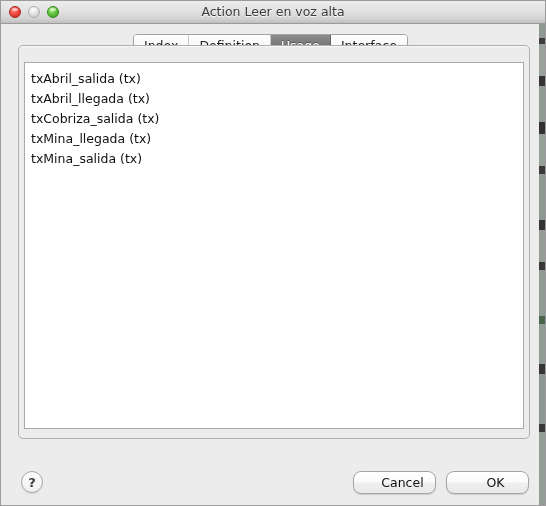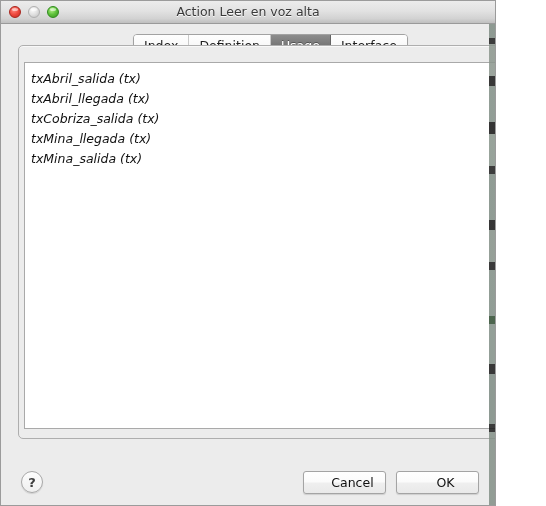--- a/index.html
+++ b/index.html
@@ -11,21 +11,21 @@
     width: 546px;
     height: 506px;
     overflow: hidden;
     font-family: "DejaVu Sans", "Liberation Sans", sans-serif;
     -webkit-font-smoothing: antialiased;
   }
 
   .window {
     position: absolute;
     left: 0; top: 0;
-    width: 496px;
+    width: 546px;
     height: 506px;
     background: #ececec;
     border: 1px solid #9b9b9b;
     box-sizing: border-box;
     overflow: hidden;
   }
 
   
   .titlebar {
     position: absolute;
@@ -131,21 +131,20 @@
     position: absolute;
     left: 5px;
     top: 16px;
     width: 500px;
     height: 367px;
     box-sizing: border-box;
     background: #ffffff;
     border: 1px solid #a9a9a9;
     overflow: hidden;
     padding: 6px 0 0 0;
-    font-style: italic;
   }
   .list-item {
     font-size: 12.5px;
     color: #111111;
     line-height: 20px;
     padding: 0 6px;
     white-space: nowrap;
   }
 
   
@@ -172,21 +171,21 @@
     right: 16px;
     top: 470px;
     display: flex;
     gap: 10px;
   }
   .push-btn {
     width: 83px;
     height: 23px;
     box-sizing: border-box;
     border: 1px solid #a4a4a4;
-    border-radius: 3px;
+    border-radius: 8px;
     background: linear-gradient(to bottom, #ffffff 0%, #fbfbfb 48%, #efefef 52%, #e9e9e9 100%);
     box-shadow: 0 1px 1px rgba(0,0,0,0.13);
     font-size: 12.5px;
     color: #111111;
     display: flex;
     align-items: center;
     justify-content: center;
     white-space: nowrap;
     padding-left: 16px;
   }

